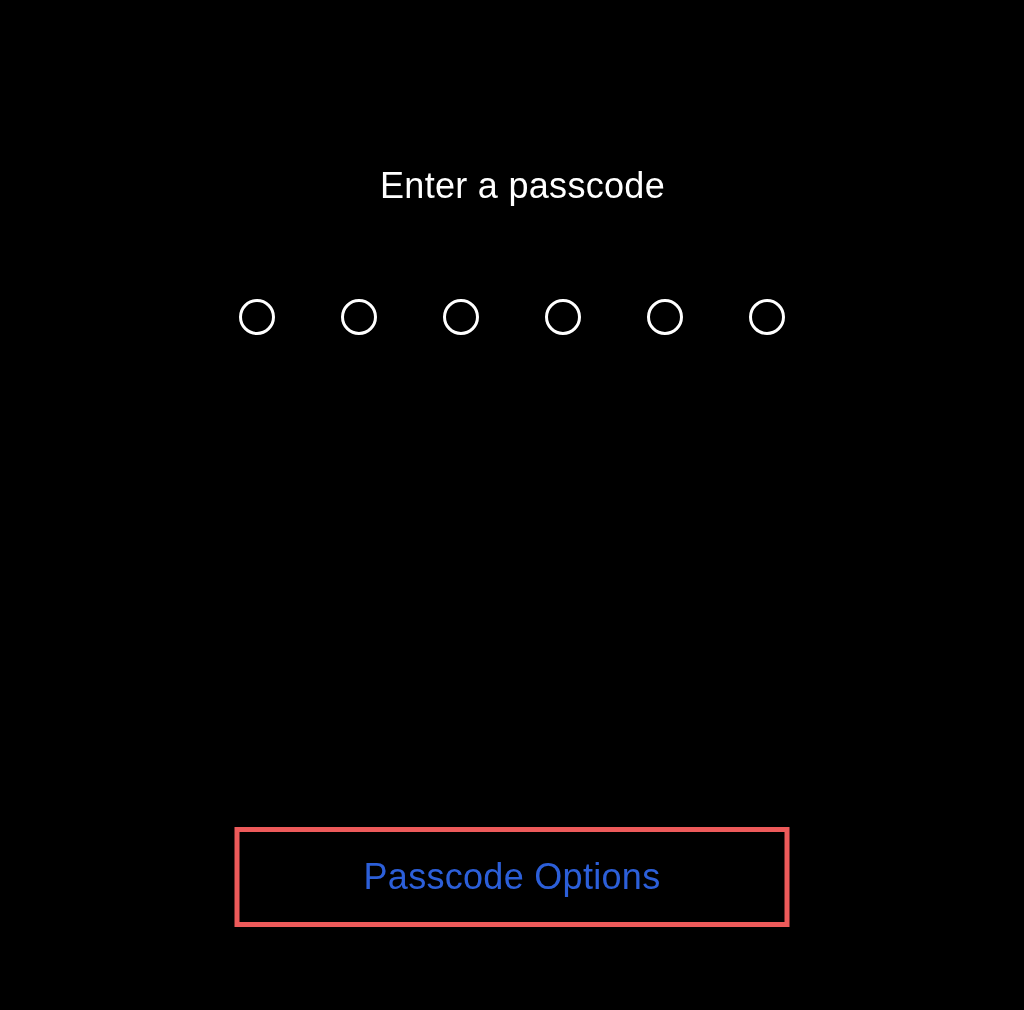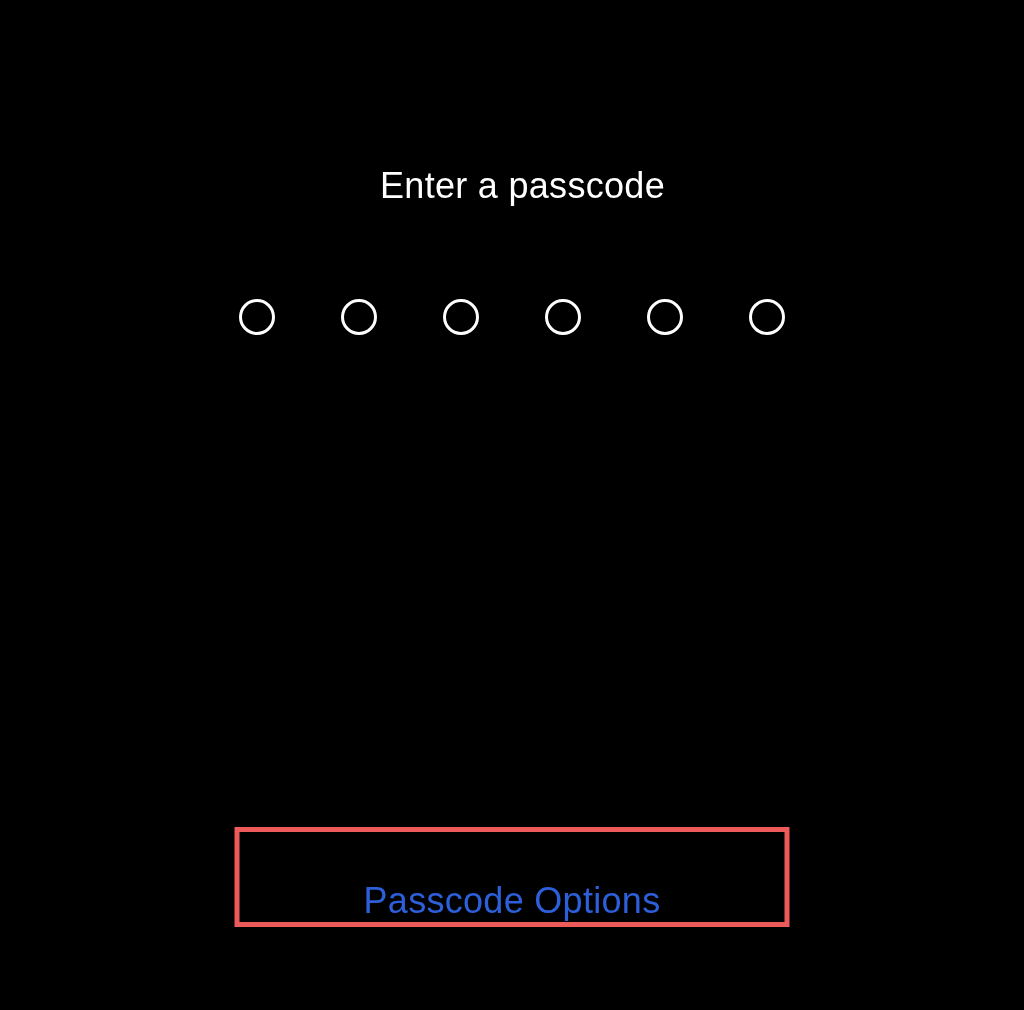--- a/index.html
+++ b/index.html
@@ -45,21 +45,21 @@
     
     .passcode-options-container {
       position: absolute;
       top: 827px;
       left: 50%;
       transform: translateX(-50%);
       width: 555px;
       height: 100px;
       border: 5px solid #ed5a5a;
       display: flex;
-      align-items: flex-end;
+      align-items: center;
       justify-content: center;
     }
     
     .passcode-options-button {
       background: transparent;
       border: none;
       color: #2c5fd9;
       font-size: 36px;
       font-weight: 400;
       font-family: inherit;

